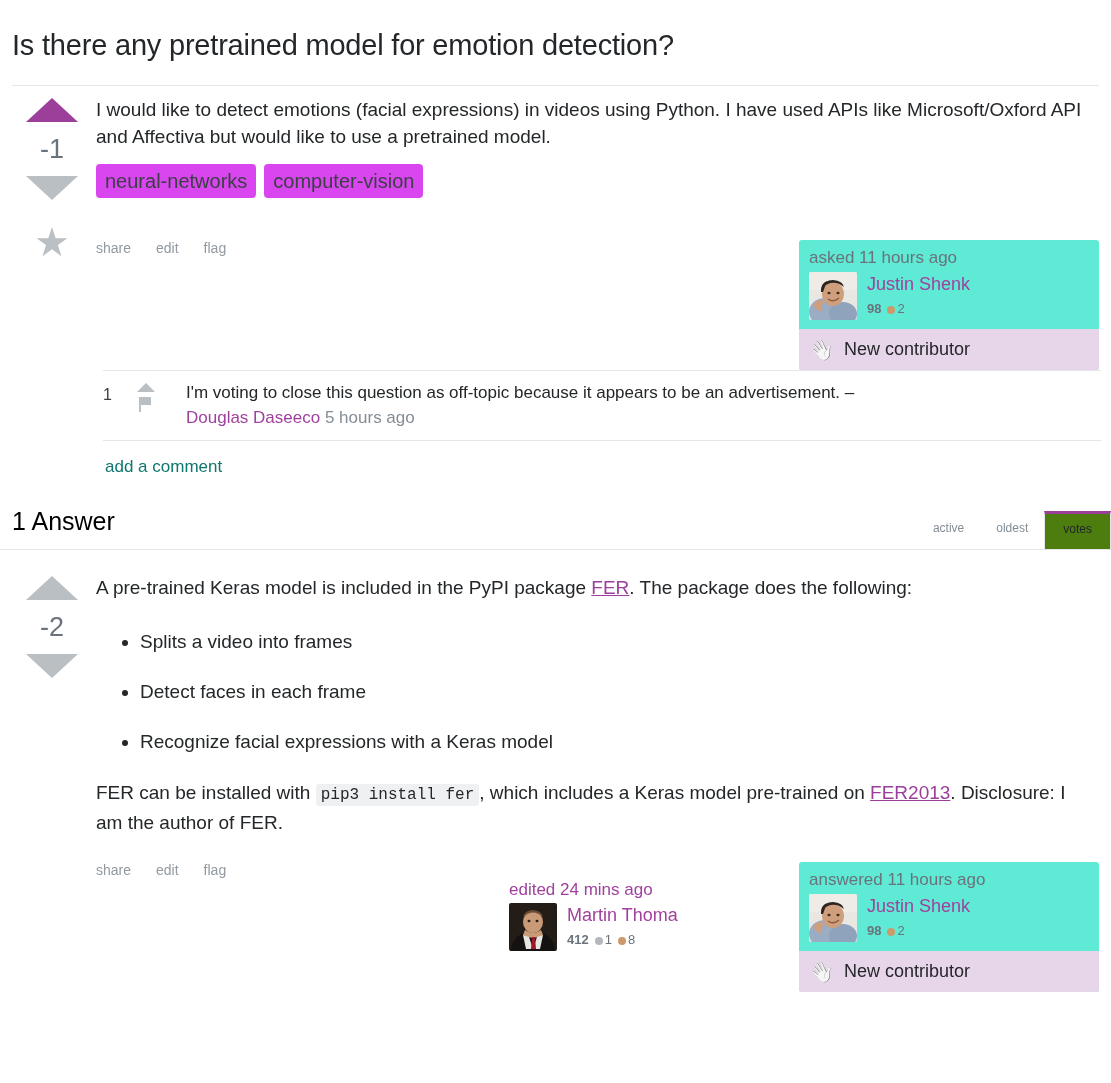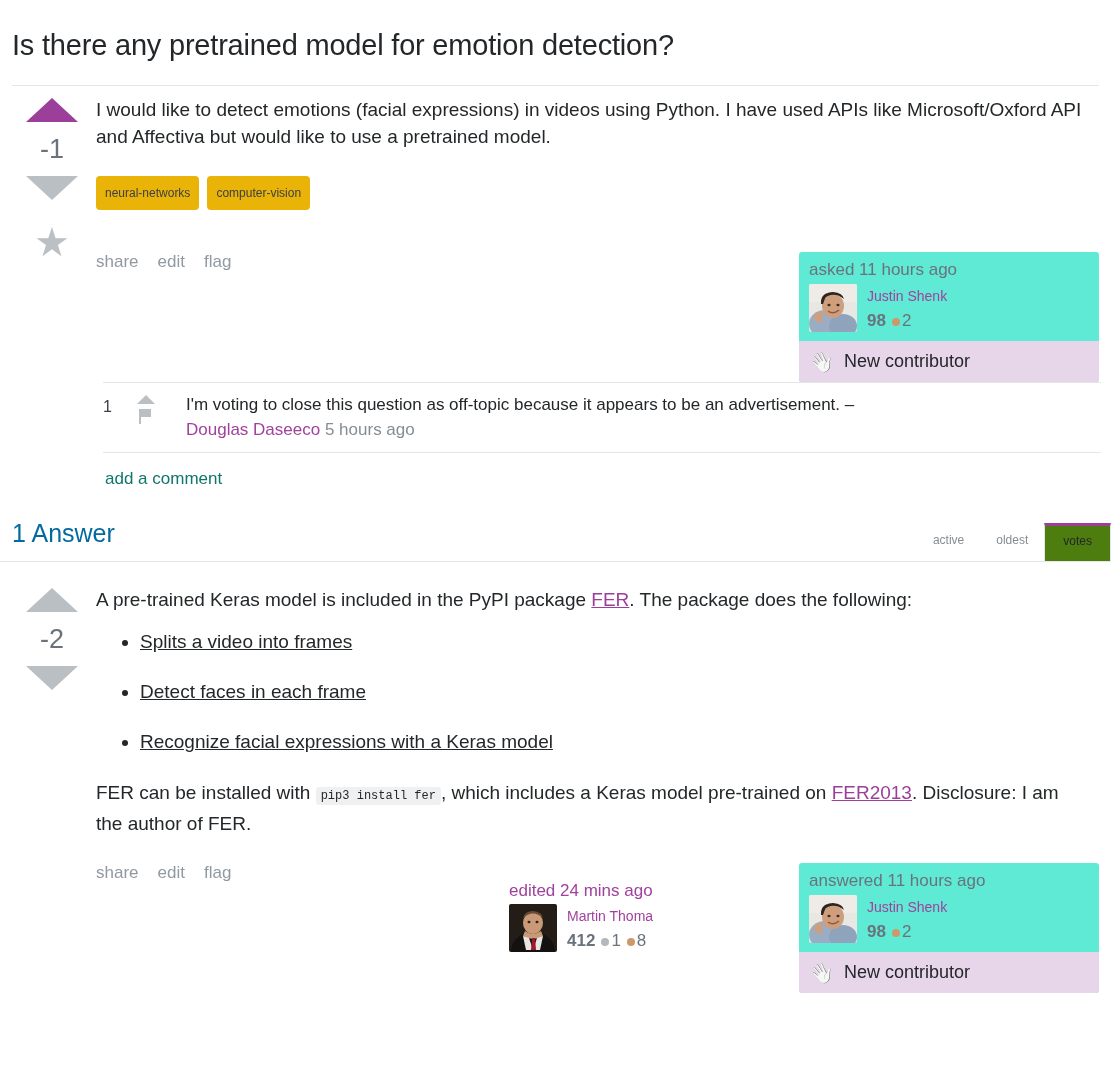--- a/index.html
+++ b/index.html
@@ -39,62 +39,61 @@
     margin: 12px 0 12px 0; font-weight: 400;
   }
   .star {
     margin-top: 22px; font-size: 40px; line-height: 40px;
     color: #bbc0c4;
   }
 
   .bodycell { flex: 1 1 auto; padding: 10px 12px 0 4px; min-width: 0; }
   .post-text { font-size: 19px; line-height: 27px; color: #242729; }
   .post-text p { margin: 0 12px 14px 0; }
-  .post-text ul { margin: 16px 0 16px 0; padding-left: 44px; text-decoration: underline; }
+  .post-text ul { margin: 28px 0 16px 0; padding-left: 44px; }
   .post-text li { margin-bottom: 24px; font-size: 19px; line-height: 26px; }
   a.link { color: #9b3f9b; text-decoration: underline; }
   code.inline {
     font-family: "Liberation Mono", monospace;
     background: #eff0f1; color: #242729;
-    font-size: 12px; padding: 2px 5px; border-radius: 3px;
+    font-size: 16px; padding: 2px 5px; border-radius: 3px;
     white-space: nowrap;
   }
 
   
   .tags { margin-top: 12px; display: flex; gap: 8px; }
   .tag {
-    background: #eab308; color: #39739d;
-    font-size: 12px; line-height: 20px;
+    background: #d946ef; color: #39739d;
+    font-size: 20px; line-height: 20px;
     padding: 7px 9px; border-radius: 4px;
     color: #3b4045;
-    margin-top: 12px;
   }
 
   
   .post-footer { display: flex; align-items: flex-start; margin-top: 42px; }
-  .post-menu { flex: 0 0 auto; display: flex; gap: 19px; font-size: 17px; color: #9199a1; align-items: center; }
+  .post-menu { flex: 0 0 auto; display: flex; gap: 25px; font-size: 14px; color: #9199a1; align-items: center; }
   .post-menu span { cursor: pointer; }
   .footer-spacer { flex: 1 1 auto; }
 
   .editor-block { flex: 0 0 auto; width: 290px; padding-top: 18px; }
   .editor-line { font-size: 17px; color: #a0429d; margin-bottom: 3px; padding-left: 0; }
   .usercard {
     flex: 0 0 auto; width: 300px;
     background: #5eead4; border-radius: 3px;
     padding: 8px 10px 0 10px; overflow: hidden;
   }
   .uc-action { font-size: 17px; color: #6a737c; margin-bottom: 4px; }
   .uc-row { display: flex; align-items: flex-start; gap: 10px; padding-bottom: 8px; }
   .avatar {
     width: 48px; height: 48px; flex: 0 0 48px; border-radius: 2px;
     overflow: hidden; position: relative;
   }
   .uc-meta { display: flex; flex-direction: column; justify-content: flex-start; padding-top: 1px; }
-  .uc-name { font-size: 14px; line-height: 22px; color: #a0429d; }
-  .uc-rep { font-size: 17px; line-height: 24px; color: #6a737c; margin-top: 2px; }
+  .uc-name { font-size: 18px; line-height: 22px; color: #a0429d; }
+  .uc-rep { font-size: 13px; line-height: 24px; color: #6a737c; margin-top: 2px; }
   .uc-rep b { color: #6a737c; font-weight: 700; }
   .badge-dot {
     display: inline-block; width: 8px; height: 8px; border-radius: 50%;
     margin: 0 2px 0 6px; vertical-align: middle;
   }
   .dot-bronze { background: #cc9a6a; }
   .dot-silver { background: #b4b8bc; }
   .uc-newcontrib {
     background: #e7d5ea; margin: 0 -10px; padding: 10px 10px;
     font-size: 18px; color: #242729; display: flex; align-items: center; gap: 10px;
@@ -117,21 +116,21 @@
   .c-body { flex: 1 1 auto; color: #242729; margin-left: 18px; }
   .c-author { color: #a0429d; }
   .c-time { color: #848d95; }
   .add-comment { margin-left: 103px; padding: 16px 0 10px 2px; font-size: 17px; color: #0f766e; cursor: pointer; }
 
   
   .answers-head {
     display: flex; align-items: flex-end; justify-content: space-between;
     padding: 18px 0 0 12px; position: relative;
   }
-  .answers-title { font-size: 25px; line-height: 32px; color: #0369a1; font-weight: 400; padding-bottom: 12px; }
+  .answers-title { font-size: 25px; line-height: 32px; color: #000000; font-weight: 400; padding-bottom: 12px; }
   .sort-tabs { display: flex; align-items: flex-end; }
   .sort-tab {
     font-size: 12px; color: #848d95; padding: 10px 16px 14px 16px;
     cursor: pointer; background: transparent;
   }
   .sort-tab.selected {
     color: #242729; background: #4d7c0f;
     border: 1px solid #e4e6e8; border-top: 3px solid #9b3f9b;
     border-bottom: none; padding: 8px 18px 14px 18px; margin-bottom: -1px;
   }

